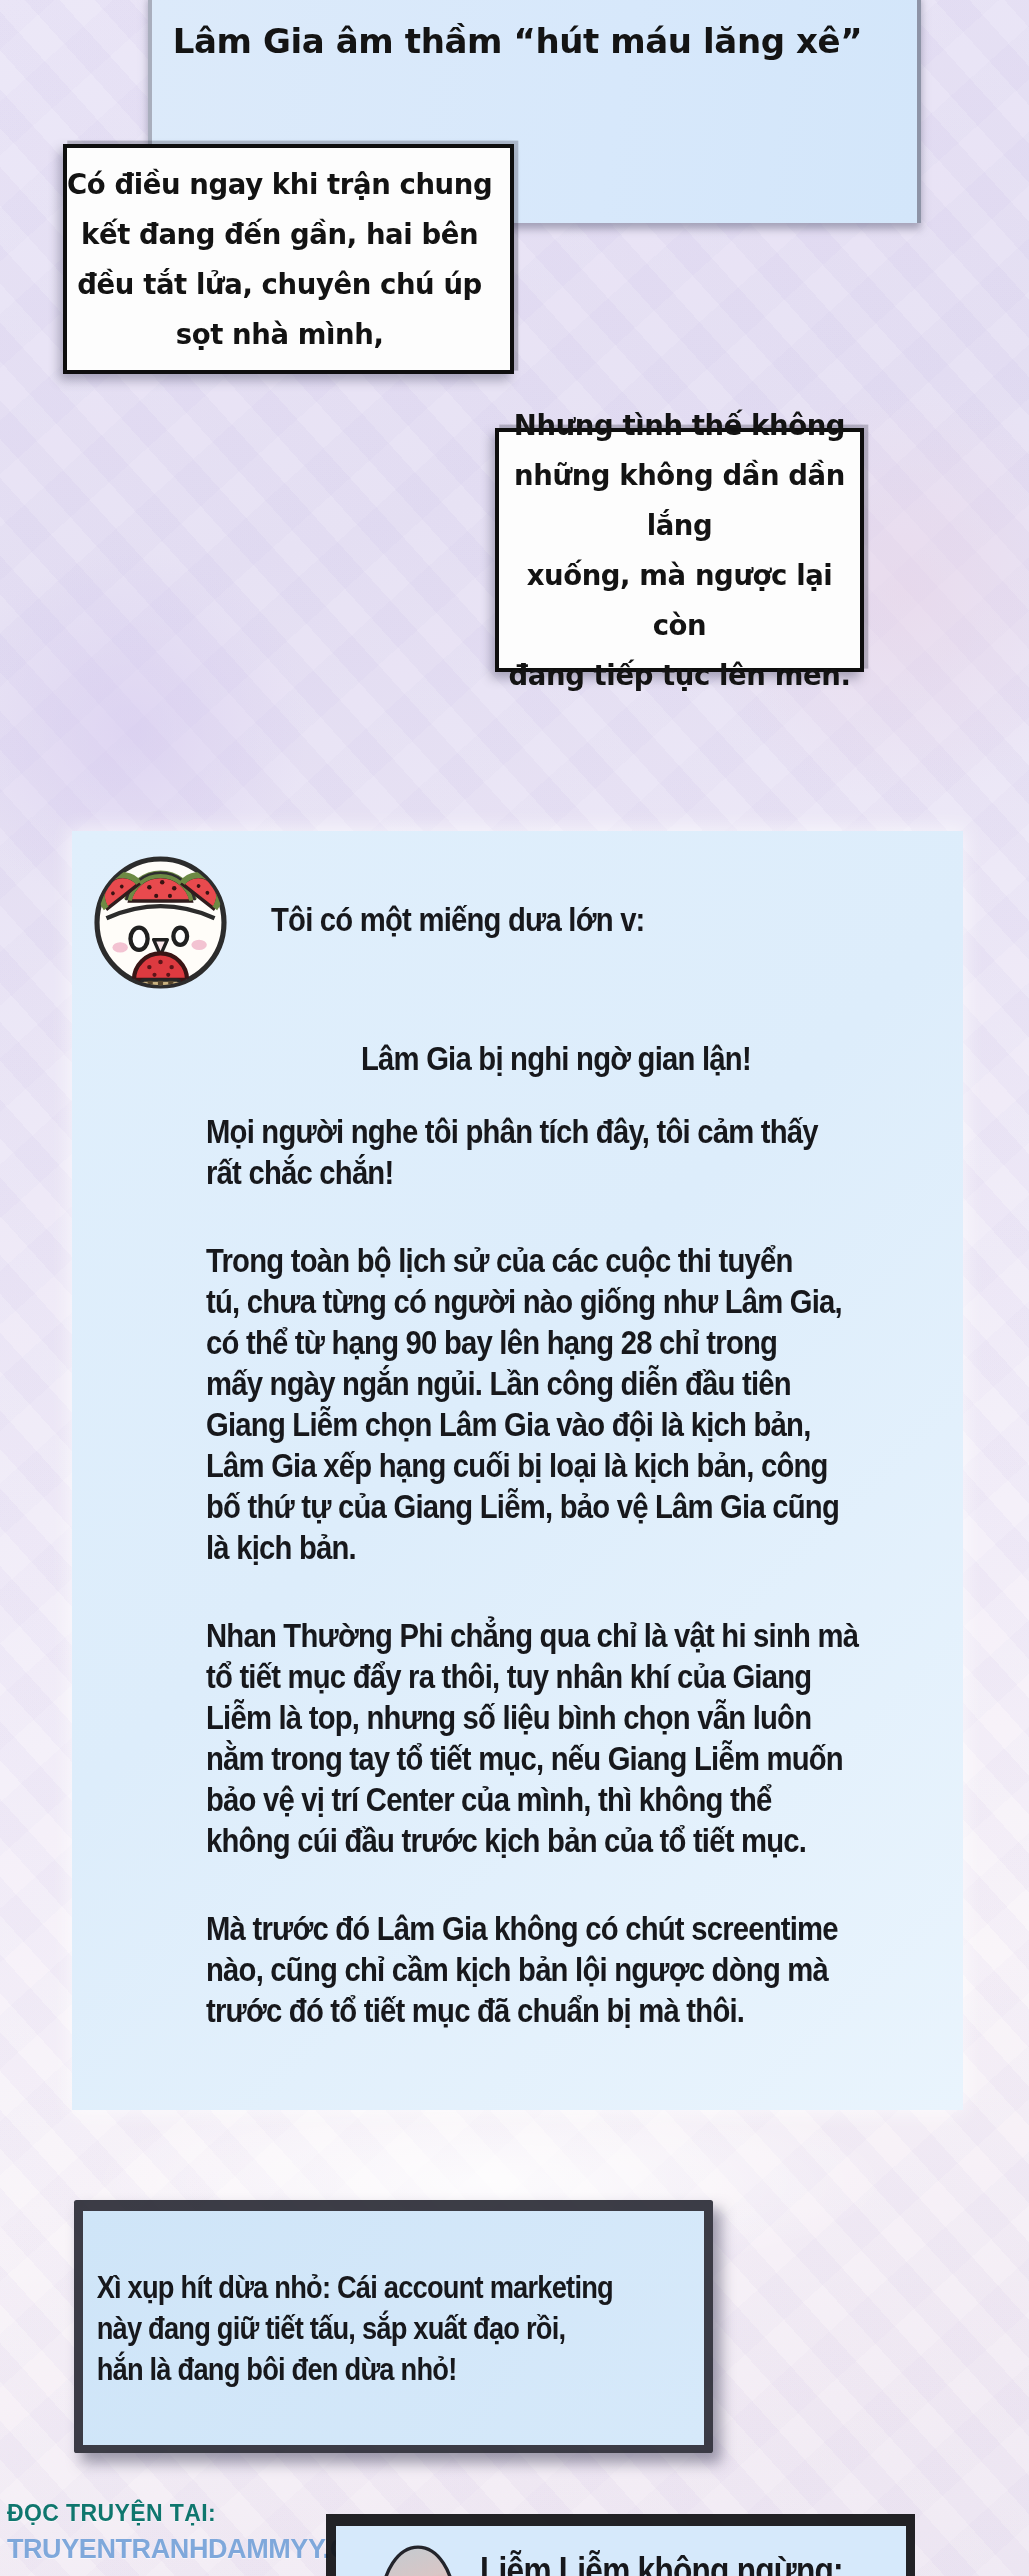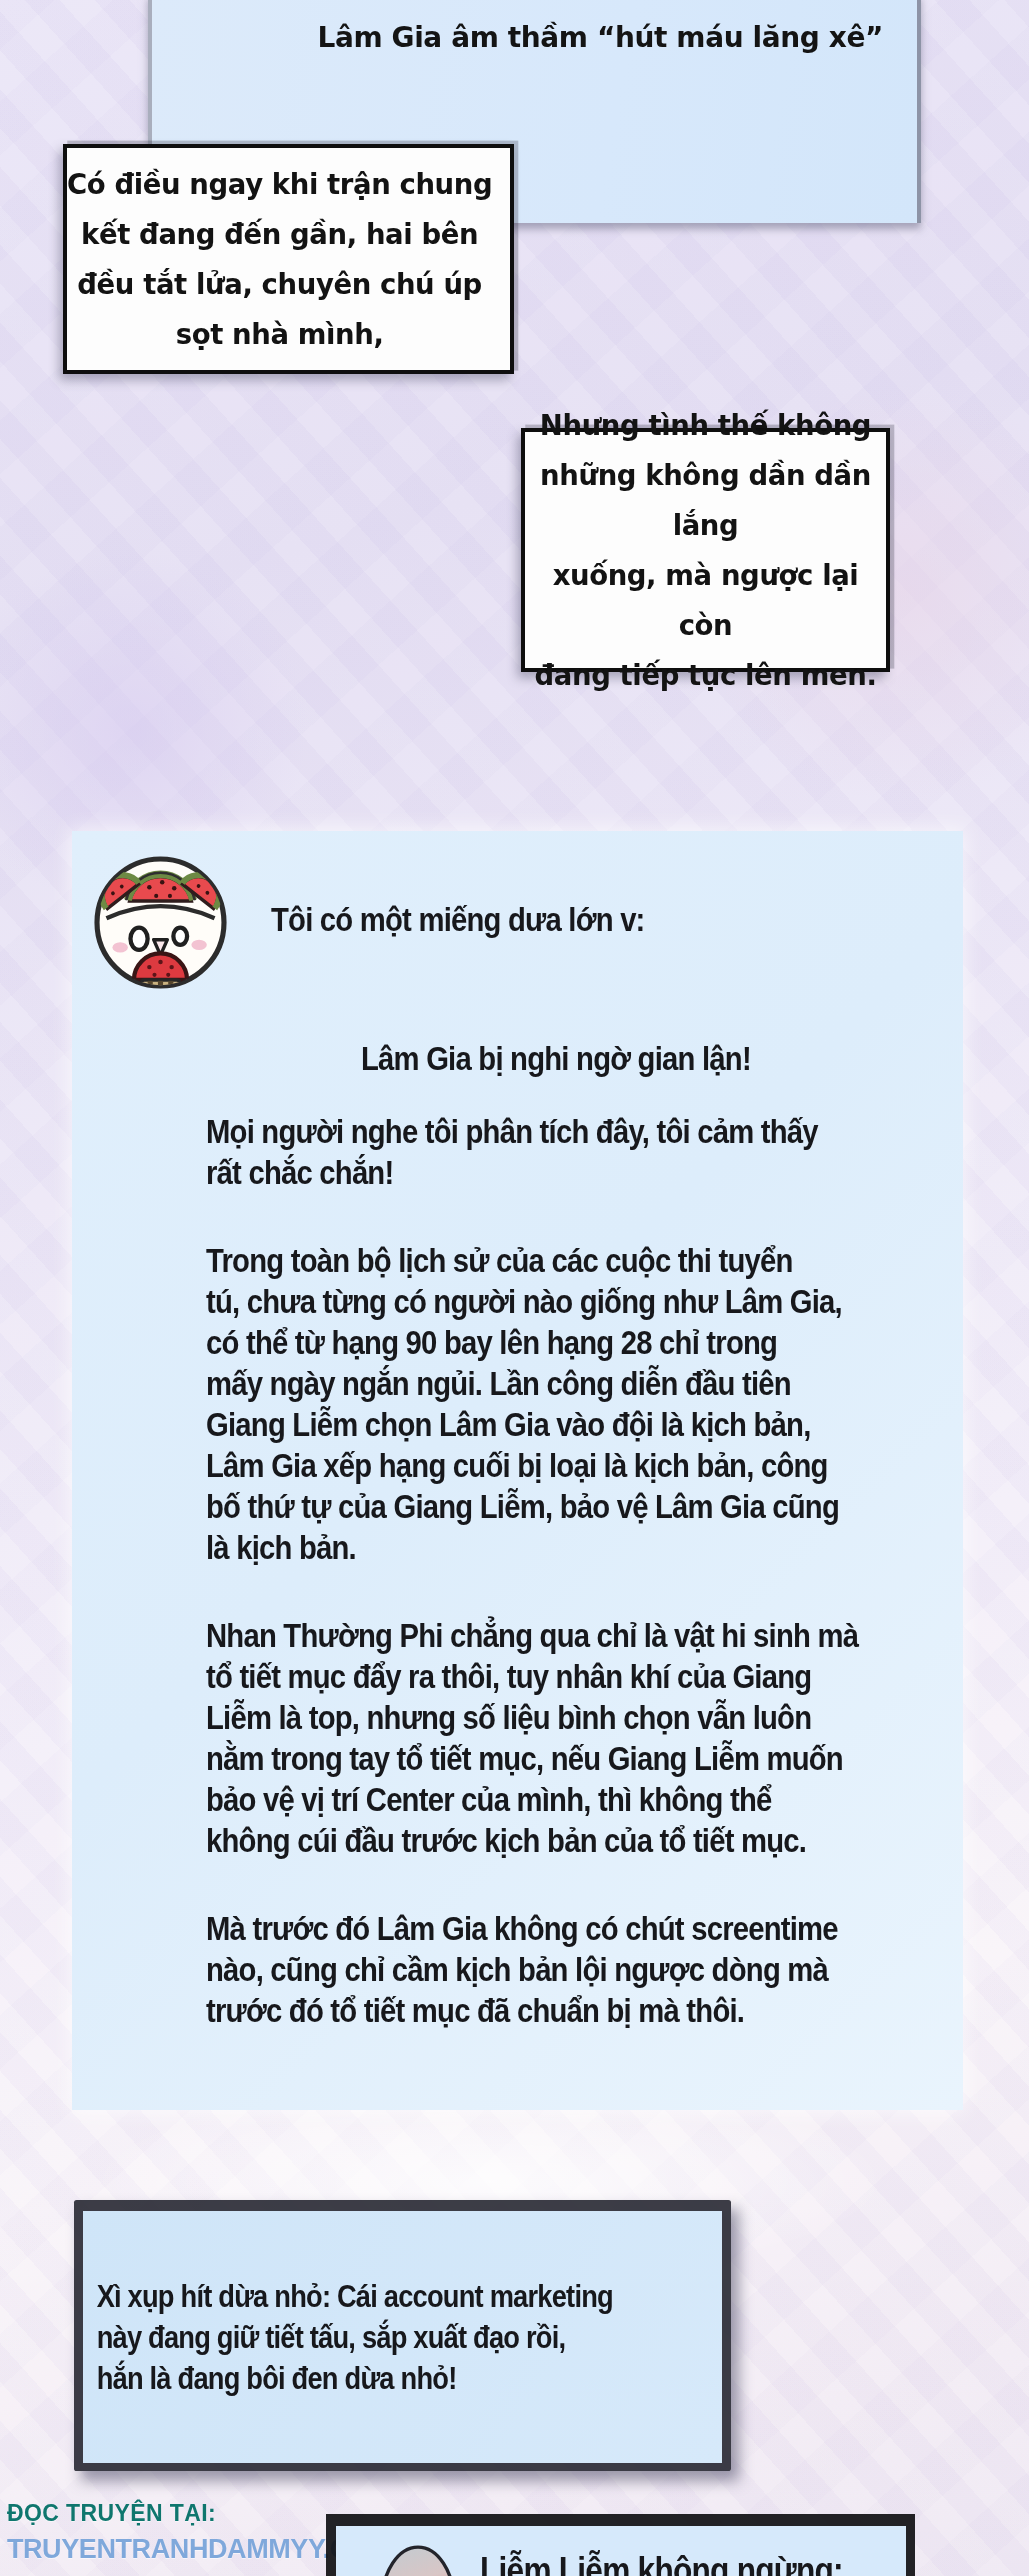--- a/index.html
+++ b/index.html
@@ -26,33 +26,33 @@
   .preline{white-space:pre-line;}
 
   
   .top-caption{
     position:absolute;left:148px;top:-6.9px;width:765px;height:230px;
     background:linear-gradient(100deg,#dceafa 0%,#d7e8fb 60%,#d3e6fa 100%);
     border-left:4.3px solid #a9aebd;border-right:4.3px solid #8d93a6;
     box-shadow:0 6px 7.7px rgba(110,110,135,.55);
   }
   .top-caption .cap-text{
-    position:absolute;left:0;right:34px;top:27.5px;text-align:right;
-    font-size:28px;font-weight:bold;letter-spacing:-0.4px;color:#141414;
+    position:absolute;left:0;right:34px;top:27.5px;text-align:center;
+    font-size:34px;font-weight:bold;letter-spacing:-0.4px;color:#141414;
   }
 
   
   .speech{
     position:absolute;background:#fdfdfd;border:4.3px solid #0e0e0e;
     display:flex;align-items:center;justify-content:flex-start;text-align:center;
     font-size:27.5px;font-weight:bold;letter-spacing:-0.4px;line-height:50px;color:#131313;
     box-shadow:-4.3px 6px 10.3px rgba(85,85,110,.45),4.3px -3.4px 0 rgba(40,40,55,.25);
   }
   .speech-1{left:63px;top:144px;width:443px;height:222px;}
-  .speech-2{left:495px;top:428px;width:361px;height:236px;margin-left:26px;}
+  .speech-2{left:495px;top:428px;width:361px;height:236px;}
 
   
   .forum{
     position:absolute;left:72px;top:831px;width:891px;height:1279px;
     background:linear-gradient(135deg,#e0effc 0%,#ddedfb 45%,#e9f4fd 100%);
     border-radius:0;
     box-shadow:0 0 19px 3.4px rgba(255,255,255,.65);
   }
   .forum .avatar{position:absolute;left:19px;top:22px;width:139px;height:139px;}
   .forum .intro{
@@ -70,21 +70,21 @@
     font-family:"Liberation Sans",sans-serif;font-size:34px;font-weight:bold;
     letter-spacing:-0.9px;line-height:41px;color:#17181c;
     transform:scaleX(.86);transform-origin:left top;
   }
   .forum .paras p{margin:0 0 47px 0;}
 
   
   .comment1-frame{
     position:absolute;left:74px;top:2200px;width:625px;height:239px;
     background:rgba(33,34,44,.88);border-radius:2.6px;
-    padding:16px;box-shadow:7.7px 9.4px 13.7px rgba(70,70,95,.5);
+    padding:7px;box-shadow:7.7px 9.4px 13.7px rgba(70,70,95,.5);
   }
   .comment1-inner{
     position:absolute;left:8.6px;top:11px;right:9.4px;bottom:7.7px;
     background:linear-gradient(120deg,#cfe5f8 0%,#d6e9fa 100%);
     display:flex;align-items:center;
   }
   .comment1-inner .cmt-text{
     padding-left:15.5px;
     font-family:"Liberation Sans",sans-serif;font-size:31px;font-weight:bold;
     letter-spacing:-0.9px;line-height:41px;color:#17181c;

